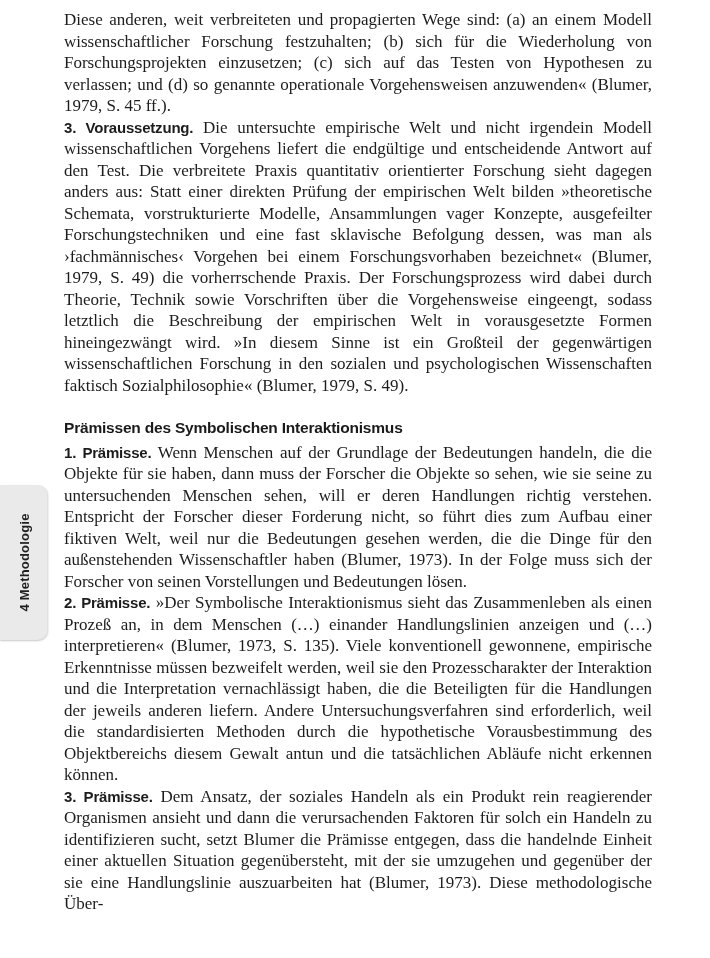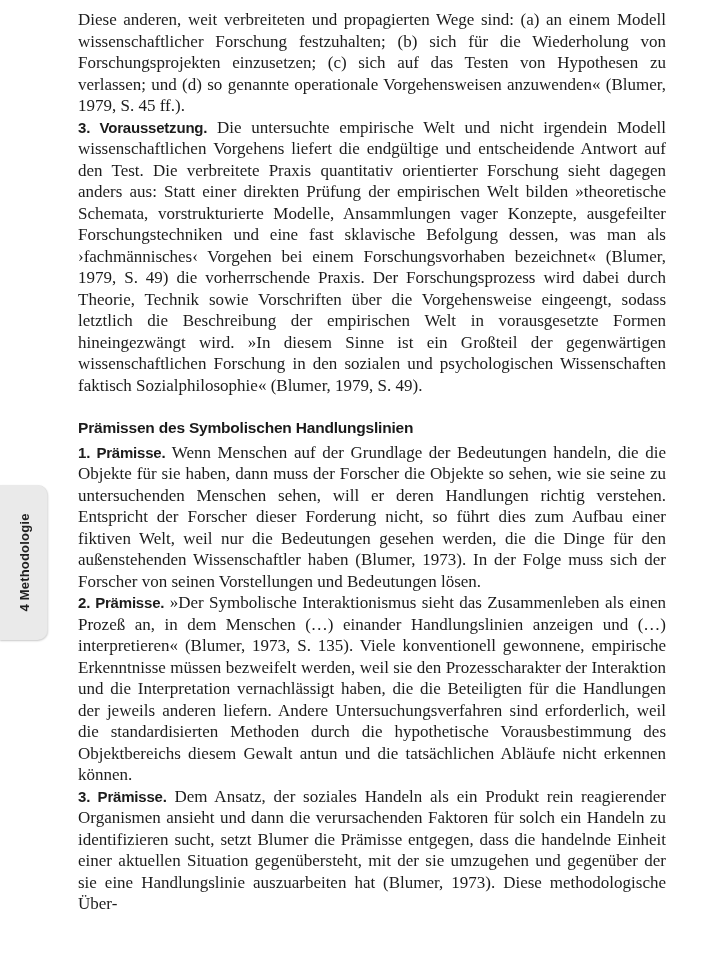--- a/index.html
+++ b/index.html
@@ -10,21 +10,21 @@
   .page {
     position: relative;
     width: 710px;
     height: 958px;
     background: #ffffff;
     overflow: hidden;
     font-family: "Liberation Serif", serif;
   }
   .text-column {
     position: absolute;
-    left: 78px;
+    left: 64px;
     top: 9px;
     width: 588px;
     color: #1c1c1c;
     font-size: 17px;
     line-height: 21.5px;
     text-align: justify;
     hyphens: auto;
     -webkit-hyphens: auto;
   }
   .text-column p {
@@ -79,21 +79,21 @@
   <div class="chapter-tab">
     <span class="chapter-tab-label">4 Methodologie</span>
   </div>
 
   <div class="text-column">
 
     <p><span>Diese anderen, weit verbreiteten und propagierten Wege sind: (a) an einem Modell wissenschaftlicher Forschung festzuhalten; (b) sich für die Wiederholung von Forschungsprojekten einzusetzen; (c) sich auf das Testen von Hypothesen zu verlassen; und (d) so genannte operationale Vorgehensweisen anzuwenden« (Blumer, 1979, S. 45 ff.).</span></p>
 
     <p><b class="para-lead">3. Voraussetzung.</b> <span>Die untersuchte empirische Welt und nicht irgendein Modell wissenschaftlichen Vorgehens liefert die endgültige und entscheidende Antwort auf den Test. Die verbreitete Praxis quantitativ orientierter Forschung sieht dagegen anders aus: Statt einer direkten Prüfung der empirischen Welt bilden »theoretische Schemata, vorstrukturierte Modelle, Ansammlungen vager Konzepte, ausgefeilter Forschungstechniken und eine fast sklavische Befolgung dessen, was man als ›fachmännisches‹ Vorgehen bei einem Forschungsvorhaben bezeichnet« (Blumer, 1979, S. 49) die vorherrschende Praxis. Der Forschungsprozess wird dabei durch Theorie, Technik sowie Vorschriften über die Vorgehensweise eingeengt, sodass letztlich die Beschreibung der empirischen Welt in vorausgesetzte Formen hineingezwängt wird. »In diesem Sinne ist ein Großteil der gegenwärtigen wissenschaftlichen Forschung in den sozialen und psychologischen Wissenschaften faktisch Sozialphilosophie« (Blumer, 1979, S. 49).</span></p>
 
-    <h2 class="section-heading">Prämissen des Symbolischen Handlungslinien</h2>
+    <h2 class="section-heading">Prämissen des Symbolischen Interaktionismus</h2>
 
 
     <p><b class="para-lead">1. Prämisse.</b> <span>Wenn Menschen auf der Grundlage der Bedeutungen handeln, die die Objekte für sie haben, dann muss der Forscher die Objekte so sehen, wie sie seine zu untersuchenden Menschen sehen, will er deren Handlungen richtig verstehen. Entspricht der Forscher dieser Forderung nicht, so führt dies zum Aufbau einer fiktiven Welt, weil nur die Bedeutungen gesehen werden, die die Dinge für den außenstehenden Wissenschaftler haben (Blumer, 1973). In der Folge muss sich der Forscher von seinen Vorstellungen und Bedeutungen lösen.</span></p>
 
     <p><b class="para-lead">2. Prämisse.</b> <span>»Der Symbolische Interaktionismus sieht das Zusammenleben als einen Prozeß an, in dem Menschen (…) einander Handlungslinien anzeigen und (…) interpretieren« (Blumer, 1973, S. 135). Viele konventionell gewonnene, empirische Erkenntnisse müssen bezweifelt werden, weil sie den Prozesscharakter der Interaktion und die Interpretation vernachlässigt haben, die die Beteiligten für die Handlungen der jeweils anderen liefern. Andere Untersuchungsverfahren sind erforderlich, weil die standardisierten Methoden durch die hypothetische Vorausbestimmung des Objektbereichs diesem Gewalt antun und die tatsächlichen Abläufe nicht erkennen können.</span></p>
 
     <p><b class="para-lead">3. Prämisse.</b> <span>Dem Ansatz, der soziales Handeln als ein Produkt rein reagierender Organismen ansieht und dann die verursachenden Faktoren für solch ein Handeln zu identifizieren sucht, setzt Blumer die Prämisse entgegen, dass die handelnde Einheit einer aktuellen Situation gegenübersteht, mit der sie umzugehen und gegenüber der sie eine Handlungslinie auszuarbeiten hat (Blumer, 1973). Diese methodologische Über-</span></p>
 
   </div>
 </div>

